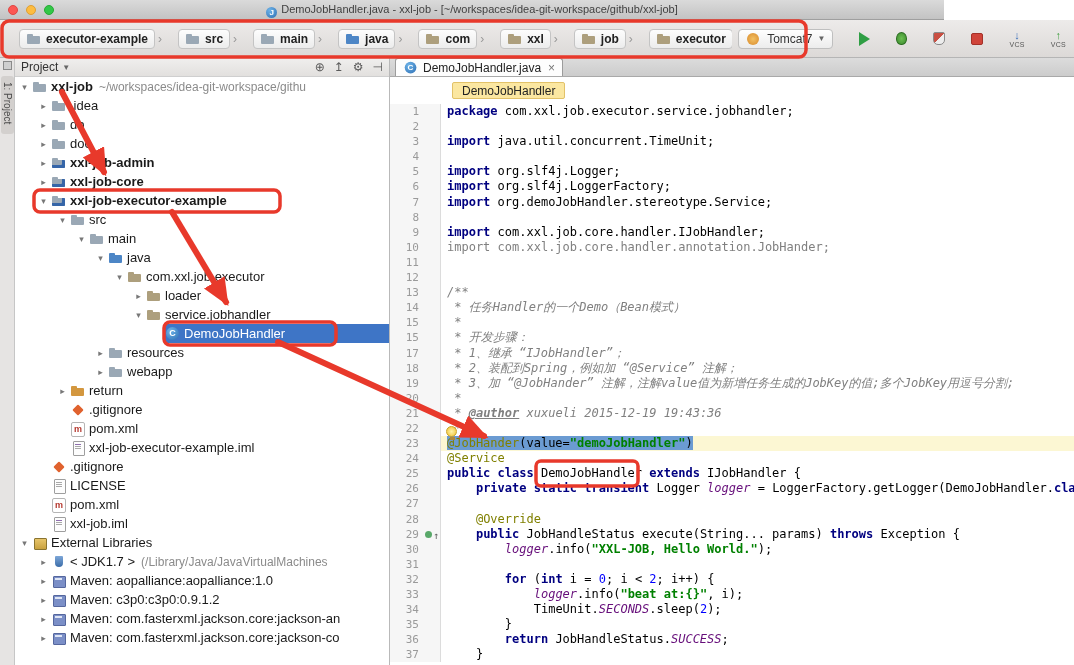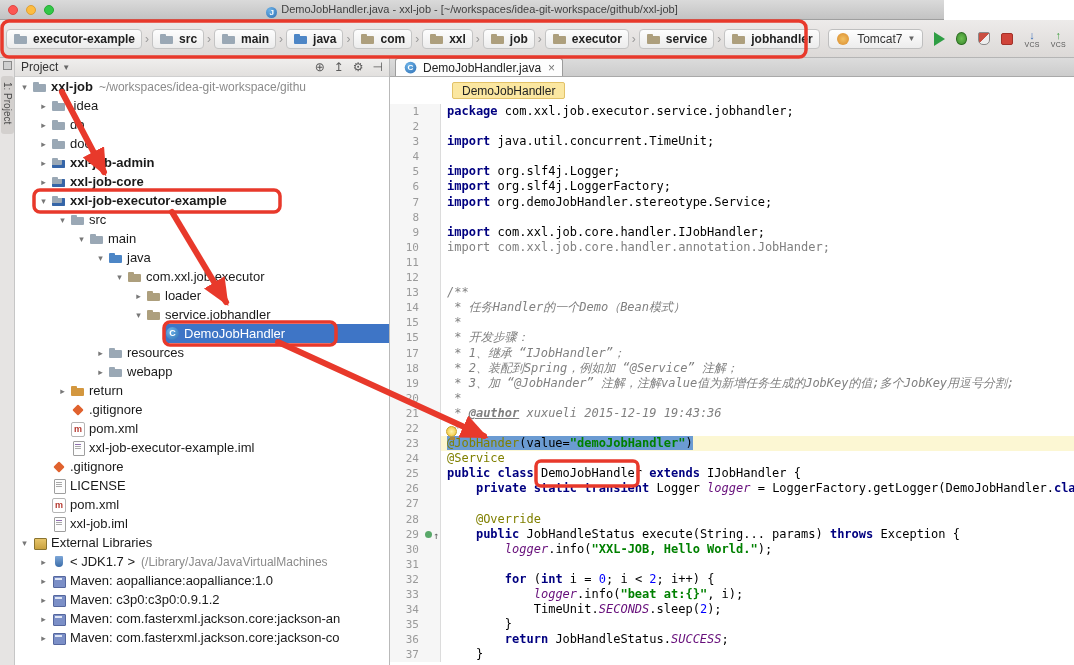--- a/index.html
+++ b/index.html
@@ -20,23 +20,23 @@
     background:radial-gradient(circle at 35% 30%, #6db3e8, #2e6fb4); color:#fff;
     font:bold 8px/11px "Liberation Sans",sans-serif; text-align:center; margin-right:4px; vertical-align:-2px; }
 
   
   .navbar { position:absolute; left:0; top:20px; width:1074px; height:38px;
     background:linear-gradient(#edebea,#dcd9d7); border-bottom:1px solid #b5b5b5;
     display:flex; align-items:center; padding:0 6px; gap:6px; }
   .crumbs { display:flex; align-items:center; gap:3px; overflow:hidden; flex:0 1 auto; height:100%; }
   .crumb { display:flex; align-items:center; gap:4px; background:linear-gradient(#fdfdfd,#ececec);
     border:1px solid #c4c4c4; border-radius:4px; padding:2px 6px; font-size:12px; font-weight:bold;
-    color:#222; white-space:nowrap; flex:0 0 auto; }
+    color:#222; white-space:nowrap; flex:0 0 auto;margin-left:13px; }
   .crumb-sep { color:#999; font-size:12px; flex:0 0 auto; }
-  .runbar { margin-left:auto; display:flex; align-items:center; gap:11px; padding-right:2px; }
+  .runbar { margin-left:auto; display:flex; align-items:center; gap:26px; padding-right:2px; }
   .runconfig { display:flex; align-items:center; gap:5px; background:linear-gradient(#fefefe,#ececec);
     border:1px solid #bfbfbf; border-radius:4px; padding:2px 7px; font-size:12px; color:#333; }
   .caret { font-size:8px; color:#666; }
   .play-icon { width:0; height:0; border-left:11px solid #2f9e44; border-top:7px solid transparent; border-bottom:7px solid transparent; display:inline-block; }
   .bug-icon { width:11px; height:13px; background:radial-gradient(#6cbf52,#3c8a2e); border-radius:50% 50% 45% 45%; border:1px solid #2c6e22; display:inline-block; }
   .coverage-icon { width:12px; height:13px; background:linear-gradient(135deg,#c94f42 50%,#ededed 50%); border:1px solid #8a8a8a; border-radius:2px 2px 5px 5px; display:inline-block; }
   .stop-icon { width:12px; height:12px; background:#d0443a; border:1px solid #a33129; border-radius:2px; display:inline-block; }
   .vcs { display:flex; flex-direction:column; align-items:center; line-height:1; }
   .vcs .arr { font-size:11px; font-weight:bold; }
   .vcs .arr.down { color:#3a6fb8; }

